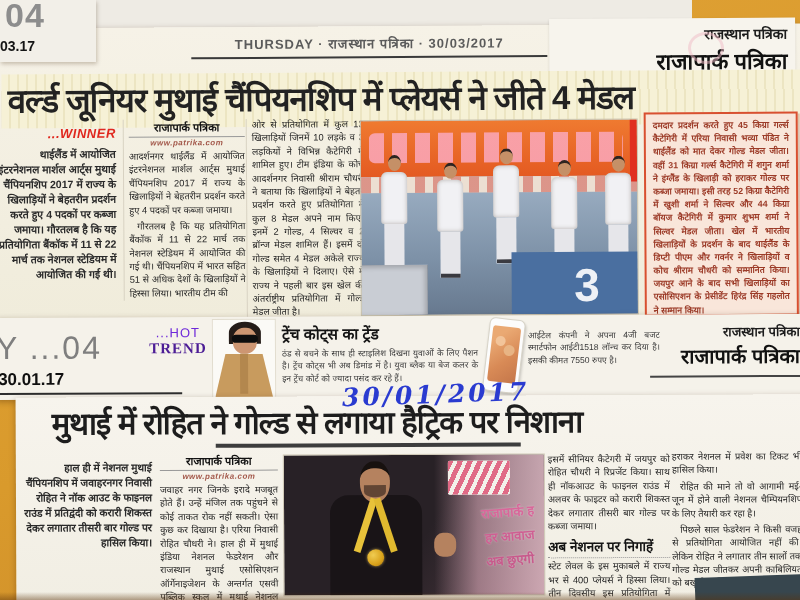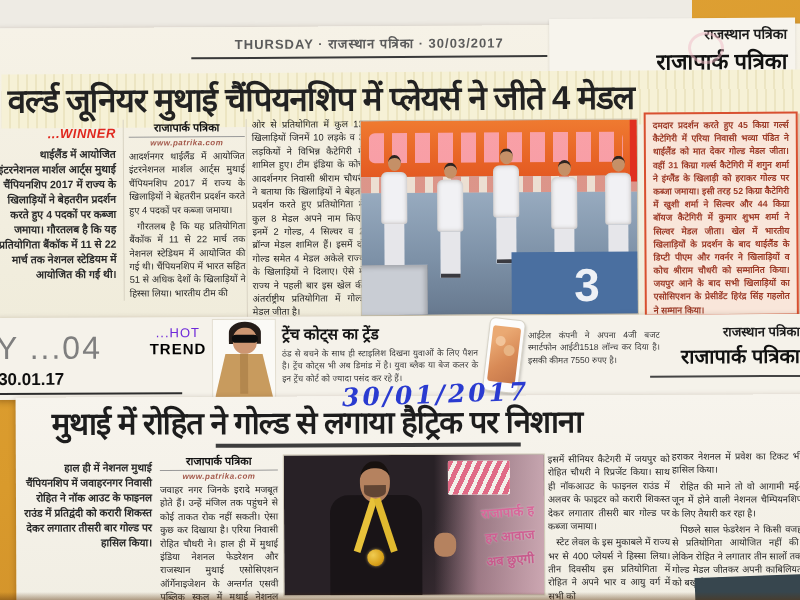--- a/index.html
+++ b/index.html
@@ -56,21 +56,21 @@
   
   .sidebar{position:absolute;left:648px;top:88px;width:150px;height:200px;border:2px solid #d85030;background:#f9e6da;box-shadow:2px 2px 0 rgba(150,60,30,.25);}
   .sidebar-hd{background:linear-gradient(90deg,#f2a65f,#e86f38);color:#7a1410;font-size:14.5px;font-weight:bold;padding:2px 6px 4px 6px;border-bottom:1px solid #c04020;}
   .sidebar-bd{margin:0;padding:5px 7px;font-size:8.8px;line-height:1.5;color:#9c3b28;text-align:justify;font-weight:bold;}
   
   .strip{left:-4px;top:316px;width:810px;height:82px;background:#f5f2ea;transform:rotate(-.3deg);}
   .y04{position:absolute;left:0px;top:12px;font-size:32px;color:#7f7f7f;letter-spacing:2px;}
   .strip-date{position:absolute;left:0px;top:52px;font-size:17px;font-weight:bold;color:#101010;border-bottom:2px solid #2e2e2e;padding:0 118px 3px 2px;}
   .hot-trend{position:absolute;left:150px;top:8px;width:64px;text-align:center;}
   .hot{font-size:13px;color:#6d28d9;letter-spacing:1px;}
-  .trend{font-size:15px;font-weight:bold;color:#000000;letter-spacing:1px;}
+  .trend{font-size:15px;font-weight:bold;color:#4c1d95;letter-spacing:1px;font-family:Liberation Serif, serif;}
   .woman{position:absolute;left:216px;top:2px;width:62px;height:78px;background:#fbfaf6;overflow:hidden;border:1px solid #e2ddcf;}
   .w-hair{position:absolute;left:16px;top:2px;width:32px;height:22px;border-radius:50% 50% 0 0;background:#241c18;}
   .w-face{position:absolute;left:20px;top:8px;width:24px;height:26px;border-radius:45%;background:#cd9672;}
   .w-glasses{position:absolute;left:19px;top:15px;width:26px;height:8px;border-radius:4px;background:#0e0e0e;}
   .w-coat{position:absolute;left:2px;top:34px;width:58px;height:44px;background:#c89b5e;clip-path:polygon(18% 0,82% 0,100% 100%,0 100%);}
   .w-lapel{position:absolute;left:27px;top:34px;width:8px;height:40px;background:#b3874e;}
   .trench{position:absolute;left:286px;top:6px;width:196px;}
   .strip-h{margin:0;font-size:15.5px;font-weight:bold;color:#141414;}
   .strip-p{margin:3px 0 0 0;font-size:8.6px;line-height:1.45;color:#3a3a3a;text-align:justify;}
   .phone{position:absolute;left:490px;top:3px;width:34px;height:72px;background:#fcfcfc;border:1px solid #d8d4c8;border-radius:6px;transform:rotate(7deg);box-shadow:1px 2px 3px rgba(0,0,0,.2);}
@@ -177,20 +177,24 @@
       <div class="podium-left"></div>
       <div class="podium-panel"></div>
       <div class="podium-num">3</div>
     </div>
 
     <aside class="sidebar">
       <p class="sidebar-bd">दमदार प्रदर्शन करते हुए 45 किग्रा गर्ल्स कैटेगिरी में एरिया निवासी भव्या पंडित ने थाईलैंड को मात देकर गोल्ड मेडल जीता। वहीं 31 किग्रा गर्ल्स कैटेगिरी में शगुन शर्मा ने इंग्लैंड के खिलाड़ी को हराकर गोल्ड पर कब्जा जमाया। इसी तरह 52 किग्रा कैटेगिरी में खुशी शर्मा ने सिल्वर और 44 किग्रा बॉयज कैटेगिरी में कुमार शुभम शर्मा ने सिल्वर मेडल जीता। खेल में भारतीय खिलाड़ियों के प्रदर्शन के बाद थाईलैंड के डिप्टी पीएम और गवर्नर ने खिलाड़ियों व कोच श्रीराम चौधरी को सम्मानित किया। जयपुर आने के बाद सभी खिलाड़ियों का एसोसिएशन के प्रेसीडेंट हिरंद्र सिंह गहलोत ने सम्मान किया।</p>
     </aside>
   </section>
 
+  <div class="paper corner-block">
+    <div class="corner-num">04</div>
+    <div class="corner-date">03.17</div>
+  </div>
   <div class="stamp"></div>
 
   <section class="paper strip">
     <div class="y04">Y ...04</div>
     <div class="strip-date">30.01.17</div>
 
     <div class="hot-trend">
       <div class="hot">...HOT</div>
       <div class="trend">TREND</div>
     </div>
@@ -249,20 +253,21 @@
       <div class="man-head"></div>
       <div class="man-beard"></div>
       <div class="ribbon-l"></div>
       <div class="ribbon-r"></div>
       <div class="medal"></div>
       <div class="fist"></div>
     </div>
 
     <div class="col b3">
       <p class="body-txt">इसमें सीनियर कैटेगरी में जयपुर को रोहित चौधरी ने रिप्रजेंट किया। साथ ही नॉकआउट के फाइनल राउंड में अलवर के फाइटर को करारी शिकस्त देकर लगातार तीसरी बार गोल्ड पर कब्जा जमाया।</p>
+      <h4 class="subhead">अब नेशनल पर निगाहें</h4>
       <p class="body-txt">स्टेट लेवल के इस मुकाबले में राज्य भर से 400 प्लेयर्स ने हिस्सा लिया। तीन दिवसीय इस प्रतियोगिता में रोहित ने अपने भार व आयु वर्ग में सभी को</p>
     </div>
 
     <div class="col b4">
       <p class="body-txt">हराकर नेशनल में प्रवेश का टिकट भी हासिल किया।</p>
       <p class="body-txt">रोहित की माने तो वो आगामी मई-जून में होने वाली नेशनल चैम्पियनशिप के लिए तैयारी कर रहा है।</p>
       <p class="body-txt">पिछले साल फेडरेशन ने किसी वजह से प्रतियोगिता आयोजित नहीं की। लेकिन रोहित ने लगातार तीन सालों तक गोल्ड मेडल जीतकर अपनी काबिलियत को बखूबी साबित की।</p>
     </div>
   </section>
 

